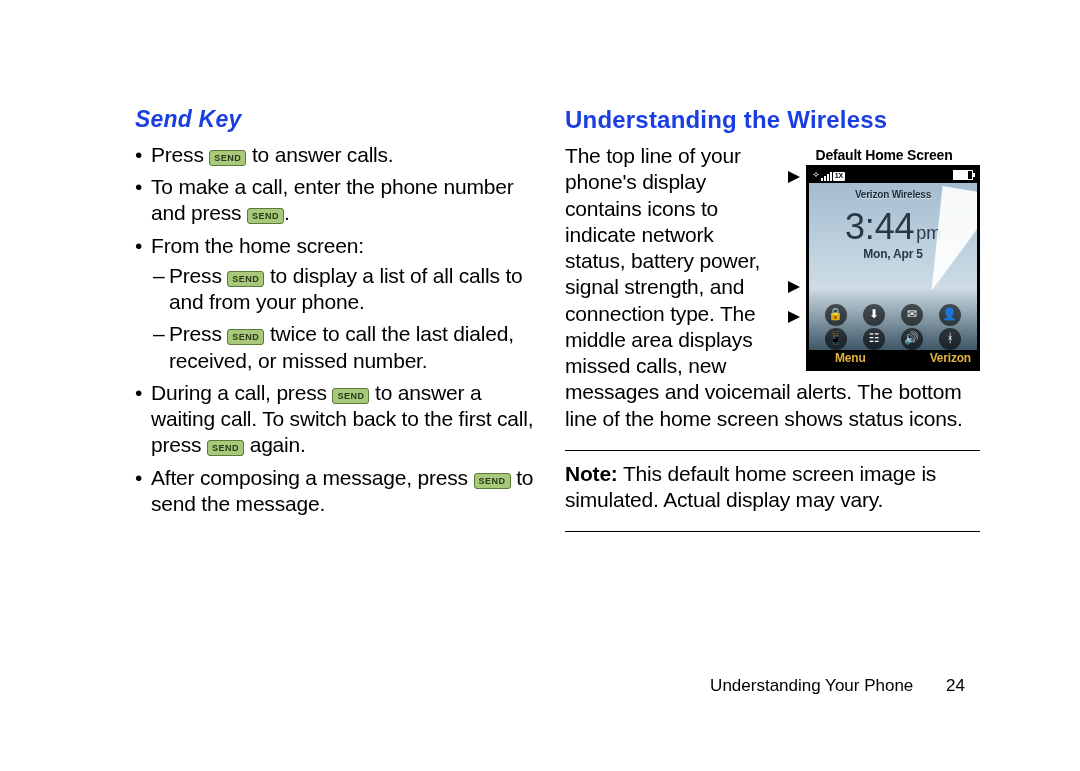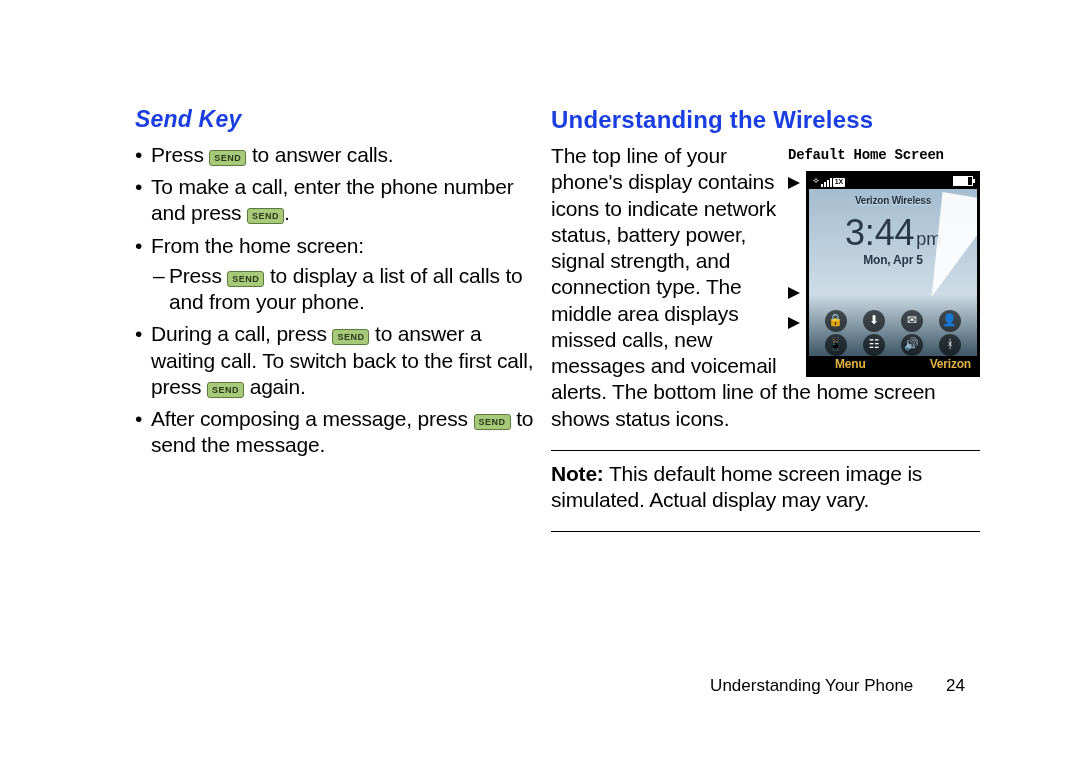--- a/index.html
+++ b/index.html
@@ -8,21 +8,21 @@
     background: #fff;
     font-family: "Helvetica Neue", Helvetica, Arial, sans-serif;
     width: 1080px;
     height: 771px;
     overflow: hidden;
     color: #000;
   }
   .page {
     padding: 105px 100px 40px 135px;
     display: flex;
-    gap: 16px;
+    gap: 30px;
   }
   .col {
     flex: 1;
     font-size: 21px;
     line-height: 1.25;
     letter-spacing: -0.2px;
   }
   .col-left { flex: 0 0 400px; }
   .col-right { flex: 1; }
   h2 {
@@ -69,22 +69,22 @@
 
   
   .float-right {
     float: right;
     margin-left: 10px;
     margin-top: 4px;
   }
   .mock-caption {
     font-weight: bold;
     font-size: 14px;
-    margin-bottom: 6px;
-    font-family: Liberation Mono, monospace;
+    text-align: center;
+    font-family: Liberation Sans, sans-serif;
   }
   .phone-wrap { display:flex; }
   .arrows {
     display: flex;
     flex-direction: column;
     justify-content: flex-start;
     padding-top: 6px;
     margin-right: 6px;
   }
   .arrow {
@@ -182,20 +182,23 @@
         <span>Press </span><span class="send-key">SEND</span><span> to answer calls.</span>
       </li>
       <li>
         <span>To make a call, enter the phone number and press </span><span class="send-key">SEND</span><span>.</span>
       </li>
       <li>
         <span>From the home screen:</span>
         <ul class="sub">
           <li>
             <span>Press </span><span class="send-key">SEND</span><span> to display a list of all calls to and from your phone.</span>
+          </li>
+          <li>
+            <span>Press </span><span class="send-key">SEND</span><span> twice to call the last dialed, received, or missed number.</span>
           </li>
         </ul>
       </li>
       <li>
         <span>During a call, press </span><span class="send-key">SEND</span><span> to answer a waiting call. To switch back to the first call, press </span><span class="send-key">SEND</span><span> again.</span>
       </li>
       <li>
         <span>After composing a message, press </span><span class="send-key">SEND</span><span> to send the message.</span>
       </li>
     </ul>

